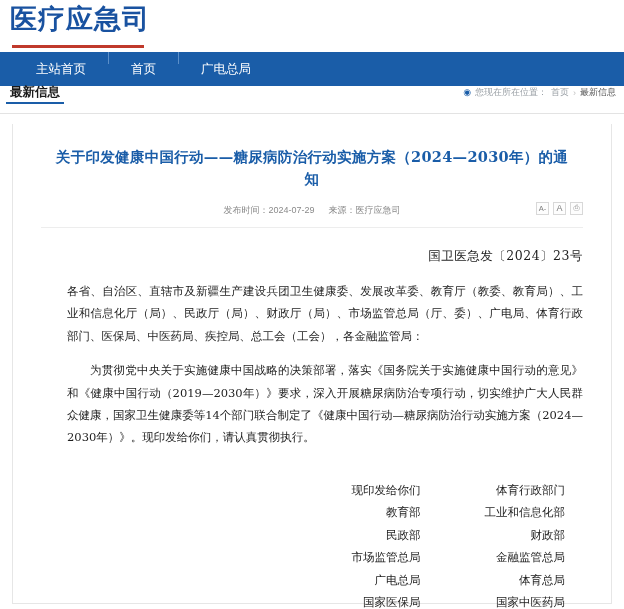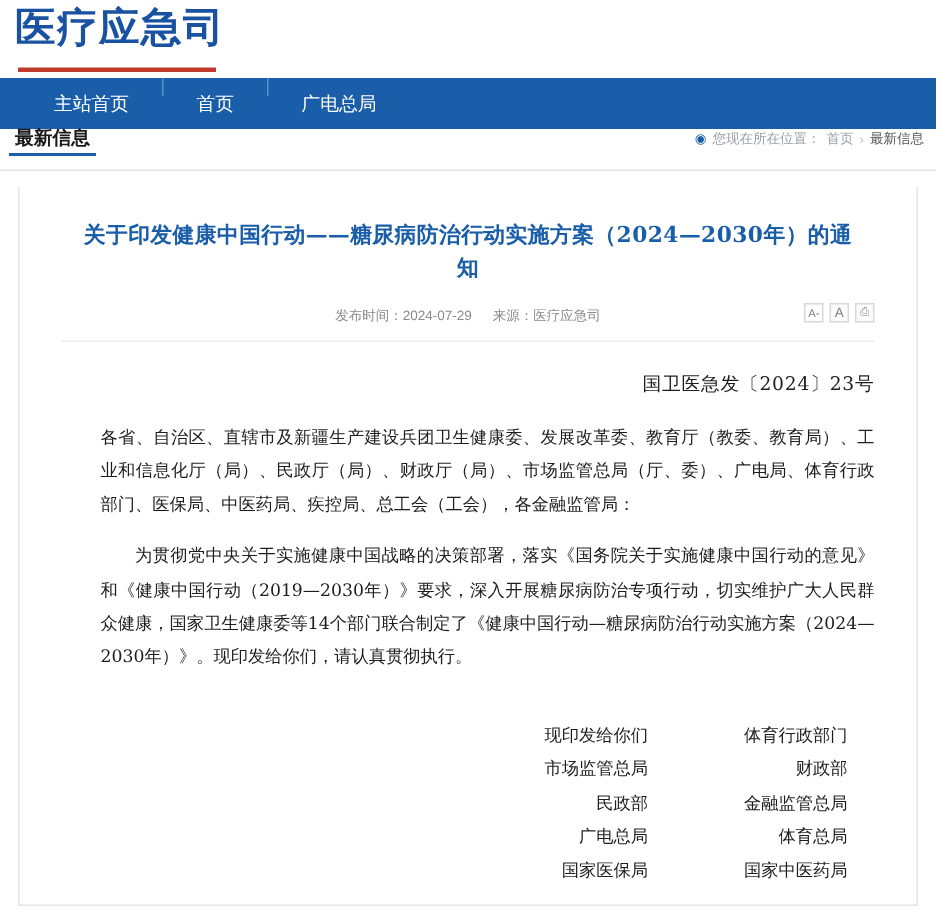--- a/index.html
+++ b/index.html
@@ -248,28 +248,30 @@
 
     <div class="doc-body">
       <div class="doc-number">国卫医急发〔2024〕23号</div>
 
       <div class="doc-p">各省、自治区、直辖市及新疆生产建设兵团卫生健康委、发展改革委、教育厅（教委、教育局）、工业和信息化厅（局）、民政厅（局）、财政厅（局）、市场监管总局（厅、委）、广电局、体育行政部门、医保局、中医药局、疾控局、总工会（工会），各金融监管局：</div>
       <div class="doc-p indent">为贯彻党中央关于实施健康中国战略的决策部署，落实《国务院关于实施健康中国行动的意见》和《健康中国行动（2019—2030年）》要求，深入开展糖尿病防治专项行动，切实维护广大人民群众健康，国家卫生健康委等14个部门联合制定了《健康中国行动—糖尿病防治行动实施方案（2024—2030年）》。现印发给你们，请认真贯彻执行。</div>
 
       <div class="sign-block">
         <div class="sign-col">
           <div>现印发给你们</div>
+          <div>教育部</div>
+          <div>民政部</div>
           <div>市场监管总局</div>
-          <div>民政部</div>
           <div>广电总局</div>
           <div>国家医保局</div>
 
         </div>
         <div class="sign-col">
           <div>体育行政部门</div>
+          <div>工业和信息化部</div>
           <div>财政部</div>
           <div>金融监管总局</div>
           <div>体育总局</div>
           <div>国家中医药局</div>
 
         </div>
       </div>
 
     </div>
 

